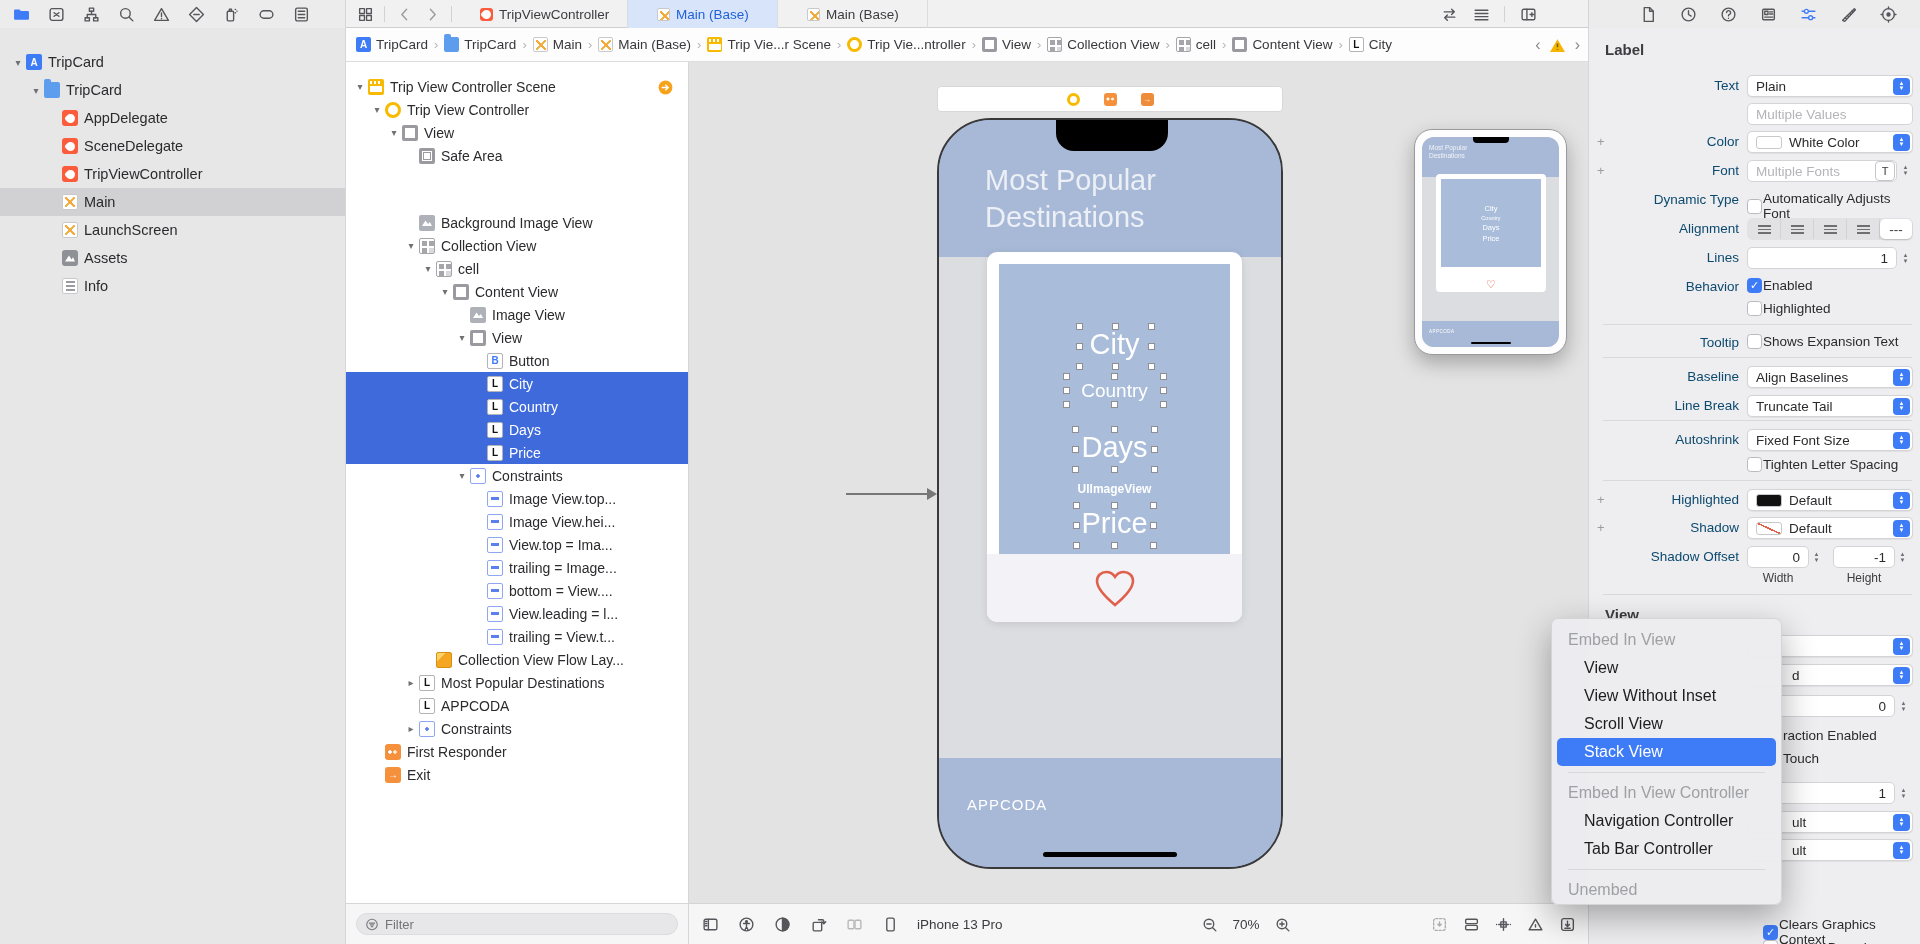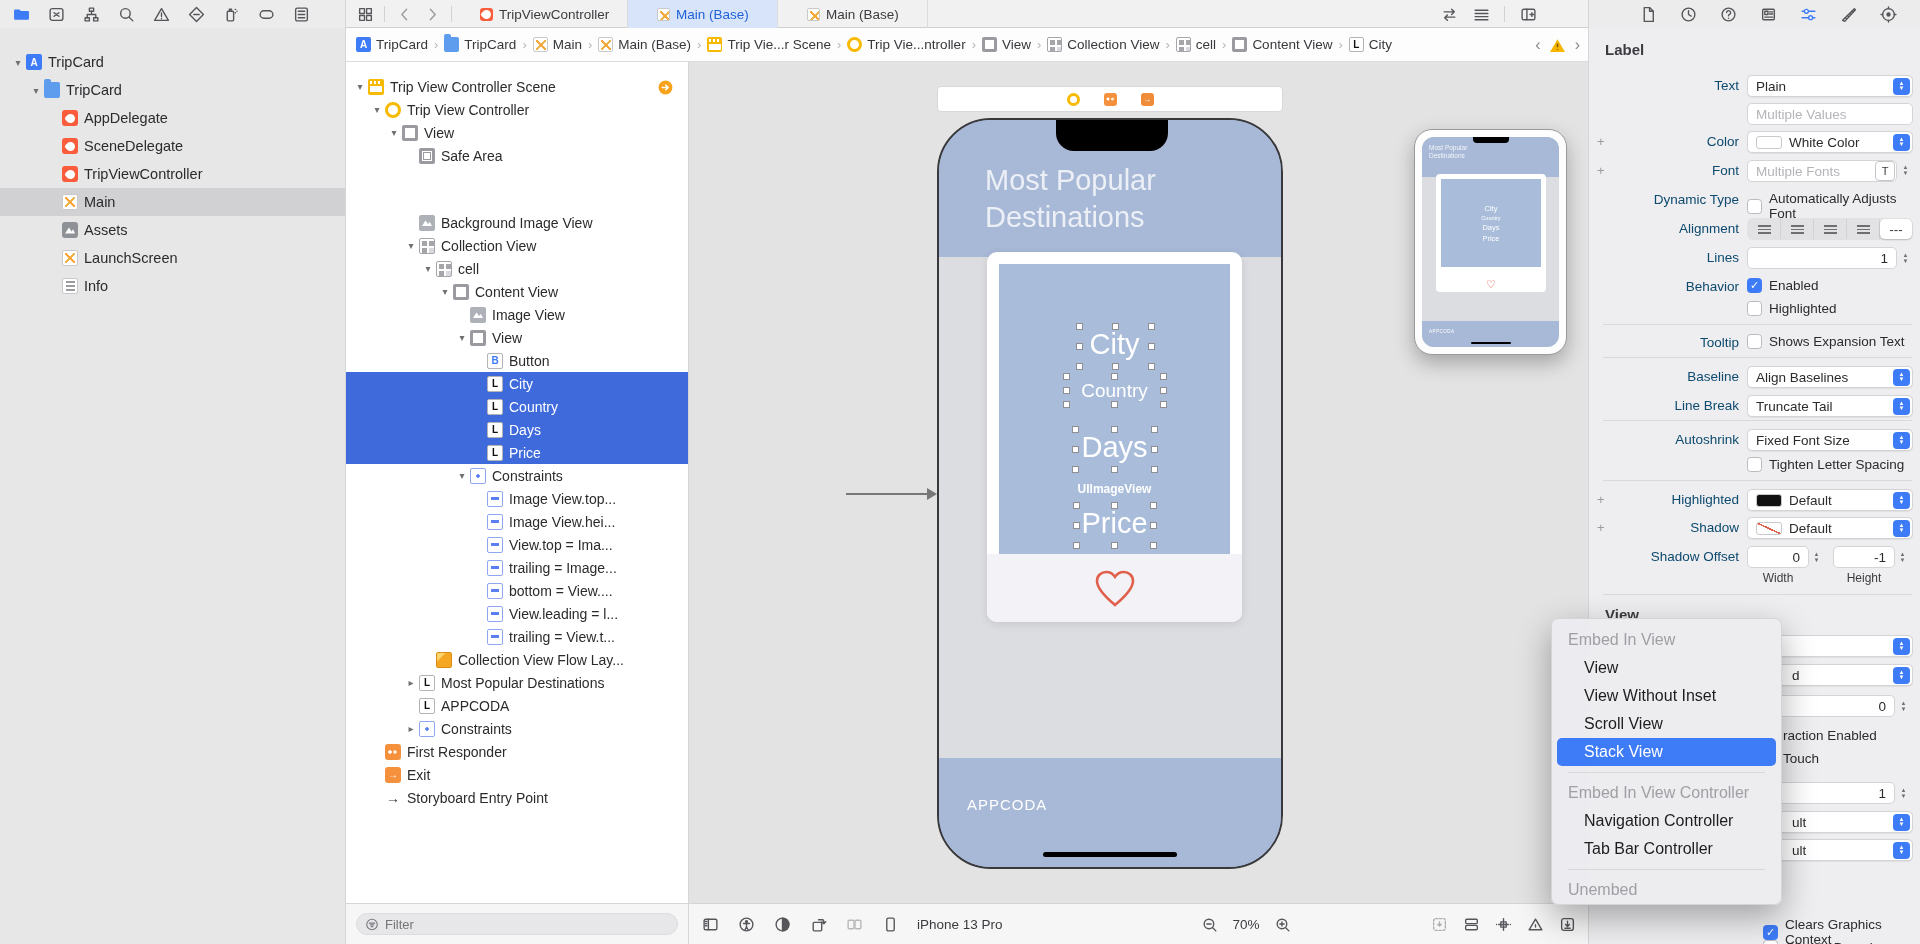--- a/index.html
+++ b/index.html
@@ -132,21 +132,21 @@
   .ictrl { position:absolute; left:158px; top:1px; width:166px; height:22px; }
   .dd { position:absolute; inset:0; background:#fff; border:1px solid #d4d4d7; border-radius:5px; display:flex; align-items:center; padding:0 2px 0 8px; box-shadow:0 0.5px 1px rgba(0,0,0,0.06); }
   .dd .ddtext { flex:1; font-size:13.5px; white-space:nowrap; overflow:hidden; }
   .ddcap { width:17px; height:17px; background:#3e7bf7; border-radius:4px; color:#fff; display:flex; flex-direction:column; align-items:center; justify-content:center; font-size:6px; line-height:5px; flex:none; }
   .tfield { position:absolute; inset:0; background:#fff; border:1px solid #d4d4d7; border-radius:5px; font-size:13.5px; padding:0 8px; width:100%; height:100%; font-family:inherit; color:#701a75; outline:none; }
   .tfield::placeholder { color:#b4b4b9; }
   .numfield { background:#fff; border:1px solid #d4d4d7; border-radius:5px; text-align:right; padding:0 8px; font-size:13.5px; display:flex; align-items:center; justify-content:flex-end; }
   .stepper { width:13px; height:22px; display:flex; flex-direction:column; align-items:center; justify-content:center; color:#6e6e73; font-size:6px; line-height:5px; gap:1px; }
   .cb { width:15px; height:15px; border:1px solid #b9b9be; border-radius:3.5px; background:#fff; display:inline-flex; align-items:center; justify-content:center; color:#fff; font-size:11px; flex:none; }
   .cb.on { background:#3e7bf7; border-color:#3e7bf7; }
-  .cbrow { display:flex; align-items:center; gap:7px; position:absolute; }
+  .cbrow { display:flex; align-items:center; gap:1px; position:absolute; }
   .swatch { width:26px; height:13px; border-radius:3px; border:1px solid #c9c9cc; background:#fff; flex:none; margin-right:7px; }
   .swatch.black { background:#111; }
   .swatch.redline { background:linear-gradient(to top right,#fff 46%,#e0604c 46%,#e0604c 54%,#fff 54%); }
   .seg { position:absolute; inset:0; background:#e2e1e4; border-radius:6px; display:flex; padding:1px; }
   .segitem { flex:1; display:flex; align-items:center; justify-content:center; border-right:1px solid #d2d2d5; color:#3c3c40; }
   .segitem:last-child { border-right:none; }
   .segitem.on { background:#fff; border-radius:5px; box-shadow:0 1px 2px rgba(0,0,0,0.18); border-right:none; }
   .segbars { width:13px; height:9px; background:repeating-linear-gradient(#6e6e73 0 1.5px,rgba(0,0,0,0) 1.5px 3.5px); }
   .ihr { position:absolute; left:14px; right:8px; height:1px; background:#d9d8db; }
   .caption { position:absolute; font-size:12px; color:#3c3c40; }
@@ -421,27 +421,27 @@
         <span class="ti ti-swift"></span>
         <span class="n-label">TripViewController</span>
       </div>
       <div class="n-row sel" style="padding-left: 46px;">
         <span class="disc"></span>
         <span class="ti ti-storyboard"></span>
         <span class="n-label">Main</span>
       </div>
       <div class="n-row" style="padding-left: 46px;">
         <span class="disc"></span>
+        <span class="ti ti-storyboard"></span>
+        <span class="n-label">LaunchScreen</span>
+      </div>
+      <div class="n-row" style="padding-left: 46px;">
+        <span class="disc"></span>
         <span class="ti ti-assets"></span>
         <span class="n-label">Assets</span>
-      </div>
-      <div class="n-row" style="padding-left: 46px;">
-        <span class="disc"></span>
-        <span class="ti ti-storyboard"></span>
-        <span class="n-label">LaunchScreen</span>
       </div>
       <div class="n-row" style="padding-left: 46px;">
         <span class="disc"></span>
         <span class="ti ti-plist"></span>
         <span class="n-label">Info</span>
       </div>
     </div>
 
   <div class="outline" id="outline">
       <div class="o-row" style="padding-left: 6px;">
@@ -587,25 +587,20 @@
       </div>
       <div class="o-row" style="padding-left: 23px;">
         <span class="disc"></span>
         <span class="ti ti-first-responder"></span>
         <span class="o-label">First Responder</span>
       </div>
       <div class="o-row" style="padding-left: 23px;">
         <span class="disc"></span>
         <span class="ti ti-exit"></span>
         <span class="o-label">Exit</span>
-      </div>
-      <div class="o-row" style="padding-left: 23px;">
-        <span class="disc"></span>
-        <span class="ti ti-entry"></span>
-        <span class="o-label">Storyboard Entry Point</span>
       </div>
     </div>
   <div class="filterbar">
     <div class="filterfield">
       <span class="tbico" id="ico-filter" style="width:14px;height:14px">
           <svg viewBox="0 0 16 16" fill="none" stroke="#7a7a80" stroke-width="1.3" stroke-linecap="round" stroke-linejoin="round">
             <circle cx="8" cy="8" r="6"></circle>
             <path d="M5 6.5h6M6.1 8.5h3.8M7.2 10.5h1.6"></path>
           </svg>
         </span>

